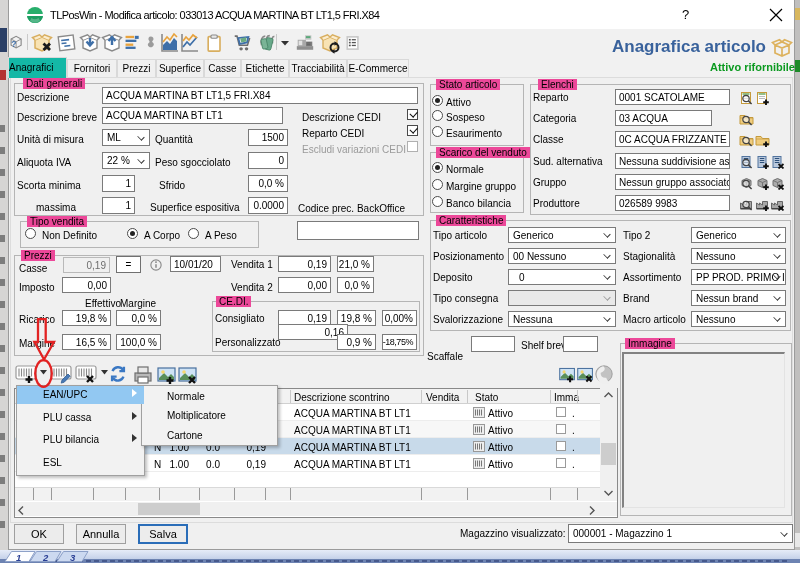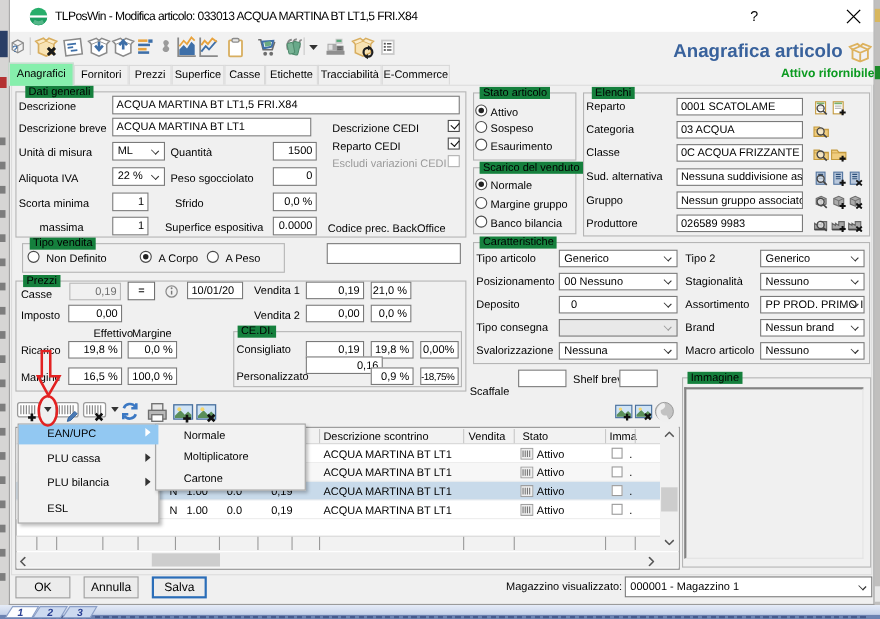--- a/index.html
+++ b/index.html
@@ -3,21 +3,21 @@
 <style>
 *{box-sizing:border-box;margin:0;padding:0}
 html,body{width:800px;height:563px;overflow:hidden}
 body{font-family:"Liberation Sans",sans-serif;background:#d6d5d4;position:relative;font-size:11px;color:#000}
 .ab{position:absolute}
 .lbl{position:absolute;font-size:10px;white-space:nowrap;line-height:11px}
 .inp{position:absolute;background:#fff;border:1px solid #7a7a7a;font-size:10px;padding:0 3px;white-space:nowrap;overflow:hidden;display:flex;align-items:center}
 .inp.r{justify-content:flex-end}
 .dis{background:#f0f0f0;color:#6d6d6d;border-color:#b9b9b9}
 .grp{position:absolute;border:1px solid #b5b5b5}
-.cap{position:absolute;background:#15803d;padding:0 3px;font-size:10px;line-height:11px;white-space:nowrap}
+.cap{position:absolute;background:#ec4899;padding:0 3px;font-size:10px;line-height:11px;white-space:nowrap}
 .rad{position:absolute;width:11px;height:11px;border:1px solid #4a4a4a;border-radius:50%;background:#fff}
 .rad.on::after{content:"";position:absolute;left:2px;top:2px;width:5px;height:5px;border-radius:50%;background:#222}
 .chk{position:absolute;width:11px;height:11px;border:1px solid #4a4a4a;background:#fff}
 .chk.on::after{content:"";position:absolute;left:1.5px;top:1px;width:6px;height:3.5px;border-left:1.8px solid #111;border-bottom:1.8px solid #111;transform:rotate(-48deg)}
 .chk.off{border-color:#b0b0b0}
 .cmb{position:absolute;background:#fff;border:1px solid #7a7a7a;font-size:10px;padding:0 14px 0 4px;white-space:nowrap;overflow:hidden;display:flex;align-items:center}
 .cmb::after{content:"";position:absolute;right:5px;top:calc(50% - 4px);width:5px;height:5px;border-right:1.3px solid #333;border-bottom:1.3px solid #333;transform:rotate(45deg) scale(1,.75)}
 .cmb.dis2{background:#e9e9e9;color:#888}
 .cmb.dis2::after{border-color:#999}
 .tick{position:absolute;width:1px;background:#c8c8c8}
@@ -157,21 +157,21 @@
   </svg>
 <div class="ab" style="left:27px;top:34px;width:1px;height:16px;background:#c9c9c9"></div>
 <div class="ab" style="left:276px;top:34px;width:1px;height:16px;background:#c9c9c9"></div>
 <div class="lbl" style="left:612px;top:39px;font-size:17px;line-height:15px;font-weight:bold;color:#39629c">Anagrafica articolo</div>
 <svg class="ab" style="left:771px;top:37px" width="22" height="22" viewBox="0 0 22 22">
 <path d="M4 8 L11 5 L18 8 L18 16 L11 19 L4 16 Z M4 8 L11 11 L18 8 M11 11 V19" fill="none" stroke="#ddb25e" stroke-width="1.7"></path>
 <path d="M4 8 L1.5 5.5 L8.5 2.8 L11 5 M18 8 L20.5 5.5 L13.5 2.8 L11 5" fill="none" stroke="#ddb25e" stroke-width="1.7"></path>
 </svg>
 <div class="lbl" style="left:710px;top:62px;font-weight:bold;color:#0b9a20;font-size:11px;z-index:4">Attivo rifornibile</div>
 <div class="ab" style="left:9px;top:57px;width:785px;height:20px;background:#f1f1f1"></div>
-<div class="ab" style="left:8px;top:57px;width:59px;height:21px;background:#86efac;border:1px solid #d9d9d9;border-bottom:none;z-index:3;text-align:center;font-size:10px;line-height:19px;white-space:nowrap">Anagrafici</div>
+<div class="ab" style="left:8px;top:57px;width:59px;height:21px;background:#14b8a6;border:1px solid #d9d9d9;border-bottom:none;z-index:3;font-size:10px;line-height:19px;white-space:nowrap">Anagrafici</div>
 <div class="ab" style="left:67px;top:59px;width:50px;height:19px;background:#f0f0f0;border:1px solid #d9d9d9;border-bottom:none;text-align:center;font-size:10px;line-height:17px;white-space:nowrap">Fornitori</div>
 <div class="ab" style="left:117px;top:59px;width:39px;height:19px;background:#f0f0f0;border:1px solid #d9d9d9;border-bottom:none;text-align:center;font-size:10px;line-height:17px;white-space:nowrap">Prezzi</div>
 <div class="ab" style="left:156px;top:59px;width:48px;height:19px;background:#f0f0f0;border:1px solid #d9d9d9;border-bottom:none;text-align:center;font-size:10px;line-height:17px;white-space:nowrap">Superfice</div>
 <div class="ab" style="left:204px;top:59px;width:37px;height:19px;background:#f0f0f0;border:1px solid #d9d9d9;border-bottom:none;text-align:center;font-size:10px;line-height:17px;white-space:nowrap">Casse</div>
 <div class="ab" style="left:241px;top:59px;width:48px;height:19px;background:#f0f0f0;border:1px solid #d9d9d9;border-bottom:none;text-align:center;font-size:10px;line-height:17px;white-space:nowrap">Etichette</div>
 <div class="ab" style="left:289px;top:59px;width:58px;height:19px;background:#f0f0f0;border:1px solid #d9d9d9;border-bottom:none;text-align:center;font-size:10px;line-height:17px;white-space:nowrap">Tracciabilità</div>
 <div class="ab" style="left:347px;top:59px;width:62px;height:19px;background:#f0f0f0;border:1px solid #d9d9d9;border-bottom:none;text-align:center;font-size:10px;line-height:17px;white-space:nowrap">E-Commerce</div>
 <div class="ab" style="left:10px;top:77px;width:783px;height:446px;background:#f0f0f0;border:1px solid #dcdcdc;z-index:1"></div>
 <div class="ab" style="left:0;top:0;width:800px;height:563px;z-index:2;pointer-events:none" id="pg">
 <div class="grp" style="left:14px;top:83px;width:410px;height:133px"></div>
@@ -265,21 +265,21 @@
 <div class="lbl" style="left:446px;top:164px;">Normale</div>
 <div class="rad" style="left:432px;top:179px"></div>
 <div class="lbl" style="left:446px;top:181px;">Margine gruppo</div>
 <div class="rad" style="left:432px;top:196px"></div>
 <div class="lbl" style="left:446px;top:198px;">Banco bilancia</div>
 <div class="grp" style="left:530px;top:84px;width:261px;height:131px"></div>
 <div class="cap" style="left:538px;top:79px">Elenchi</div>
 <div class="lbl" style="left:533px;top:92px;">Reparto</div>
 <div class="inp " style="left:615px;top:89px;width:115px;height:16px">0001 SCATOLAME</div>
 <div class="lbl" style="left:533px;top:113px;">Categoria</div>
-<div class="inp " style="left:615px;top:110px;width:115px;height:16px">03 ACQUA</div>
+<div class="inp " style="left:615px;top:110px;width:97px;height:16px">03 ACQUA</div>
 <div class="lbl" style="left:533px;top:134px;">Classe</div>
 <div class="inp " style="left:615px;top:131px;width:115px;height:16px">0C ACQUA FRIZZANTE</div>
 <div class="lbl" style="left:533px;top:156px;">Sud. alternativa</div>
 <div class="inp " style="left:615px;top:153px;width:115px;height:16px">Nessuna suddivisione assoc</div>
 <div class="lbl" style="left:533px;top:177px;">Gruppo</div>
 <div class="inp " style="left:615px;top:174px;width:115px;height:16px">Nessun gruppo associato</div>
 <div class="lbl" style="left:533px;top:198px;">Produttore</div>
 <div class="inp " style="left:615px;top:195px;width:115px;height:16px">026589 9983</div>
 <svg class="ab" style="left:739px;top:91px" width="15" height="14" viewBox="0 0 15 14">
       <rect x="2.5" y="1.5" width="9" height="11" fill="#fff" stroke="#c49a3c" stroke-width="1"></rect>

